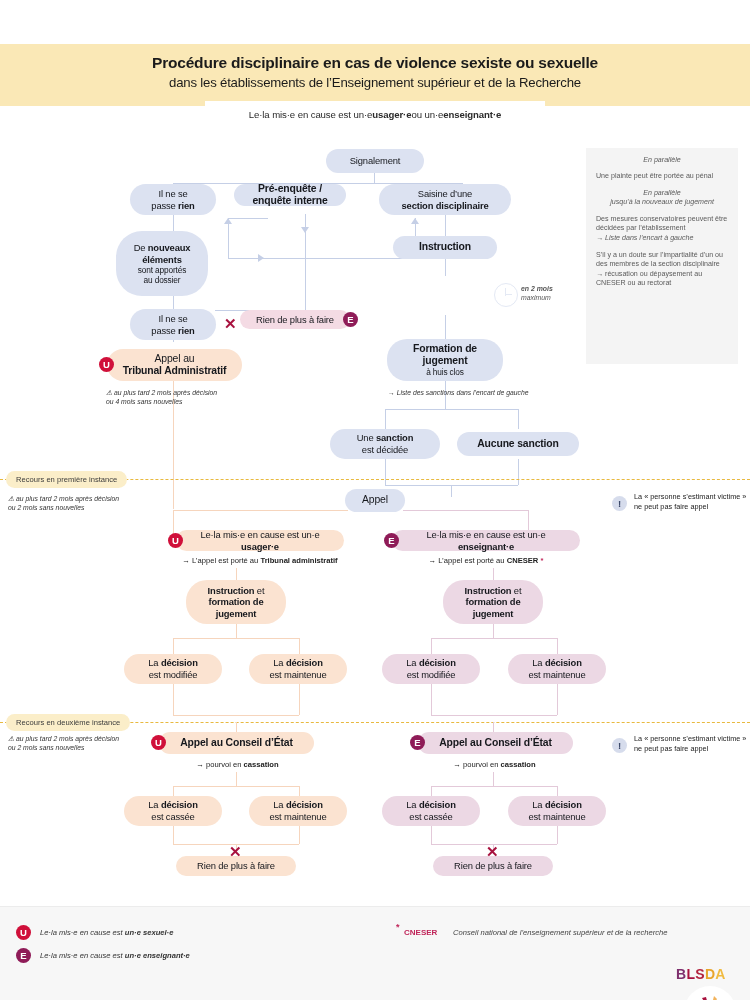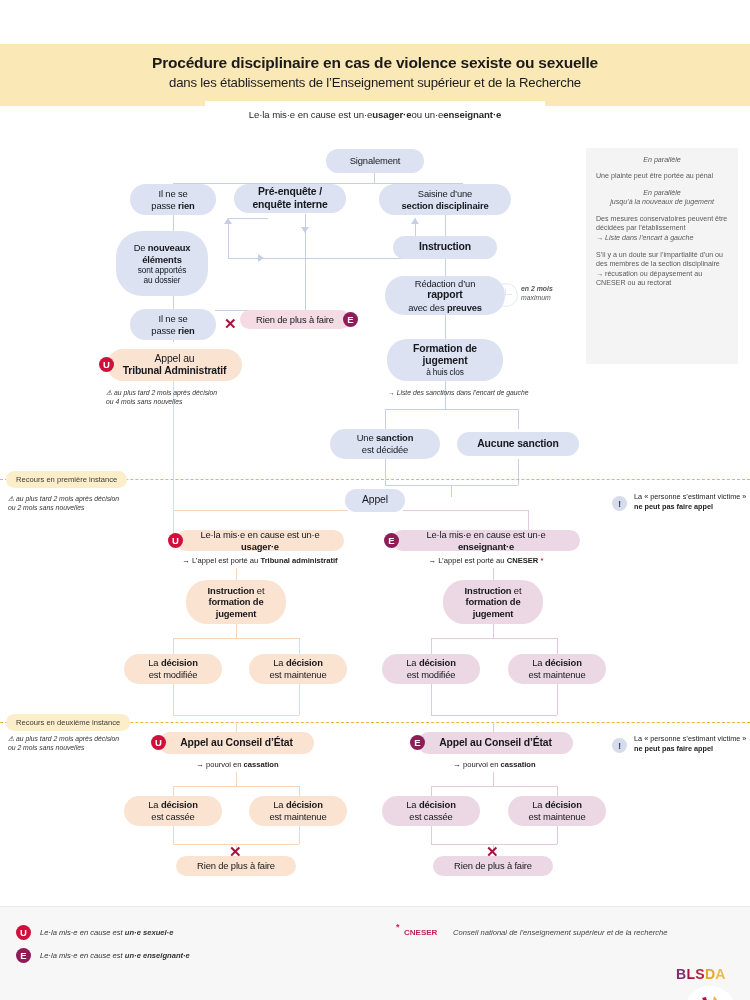--- a/index.html
+++ b/index.html
@@ -111,21 +111,21 @@
 
   .sub-note{
     position:absolute; font-size:7.6px; line-height:10px; color:#222;
     z-index:4; text-align:center;
   }
   .sub-note b{font-weight:bold;}
 
   .warn-txt{
     position:absolute; font-size:7.3px; line-height:9.6px; color:#222; z-index:5;
   }
-  .warn-txt b{font-weight:bold;}
+  .warn-txt b{font-weight:normal;}
 
   .clock{
     position:absolute; width:24px;height:24px;border-radius:50%;
     border:1.6px solid #e4e9f4; z-index:2;
   }
   .clock:before{content:"";position:absolute;left:10px;top:4px;width:1.4px;height:8px;background:#e4e9f4;}
   .clock:after{content:"";position:absolute;left:10px;top:10px;width:7px;height:1.4px;background:#e4e9f4;}
   .clock-txt{
     position:absolute; font-size:6.9px; line-height:8.6px; font-style:italic; color:#555; z-index:4;
   }
@@ -216,21 +216,21 @@
 
   <div class="node blue" style="left:326px; top:105px; width:98px; height:24px;">
     <span>Signalement</span>
   </div>
 
   <div class="node blue" style="left:130px; top:140px; width:86px; height:31px;">
     <span>Il ne se</span>
     <span><span>passe </span><b>rien</b></span>
   </div>
 
-  <div class="node blue n-lg" style="left:234px; top:140px; width:112px; height:29px;">
+  <div class="node blue n-lg" style="left:234px; top:140px; width:112px; height:22px;">
     <span><b>Pré-enquête /</b></span>
     <span><b>enquête interne</b></span>
   </div>
 
   <div class="node blue" style="left:379px; top:140px; width:132px; height:31px;">
     <span>Saisine d’une</span>
     <span><b>section disciplinaire</b></span>
   </div>
 
   <div class="node blue" style="left:116px; top:187px; width:92px; height:65px; border-radius:26px;">
@@ -260,25 +260,20 @@
     <span>Appel au</span>
     <span><b>Tribunal Administratif</b></span>
   </div>
   <div class="note" style="left:106px; top:344px; width:170px; white-space:pre-line;">⚠ au plus tard 2 mois après décision
 ou 4 mois sans nouvelles</div>
 
   <div class="node blue n-lg" style="left:393px; top:192px; width:104px; height:23px;">
     <span><b>Instruction</b></span>
   </div>
 
-  <div class="node blue" style="left:385px; top:232px; width:120px; height:39px; border-radius:19px;">
-    <span>Rédaction d’un</span>
-    <span class="n-lg"><b>rapport</b></span>
-    <span><span>avec des </span><b>preuves</b></span>
-  </div>
   <div class="clock" style="left:494px; top:239px;"></div>
   <div class="clock-txt" style="left:521px; top:241px;">
     <b>en 2 mois</b><br><span>maximum</span>
   </div>
 
   <div class="node blue n-lg" style="left:387px; top:295px; width:116px; height:42px; border-radius:20px;">
     <span><b>Formation de</b></span>
     <span><b>jugement</b></span>
     <span class="n-sm">à huis clos</span>
   </div>

